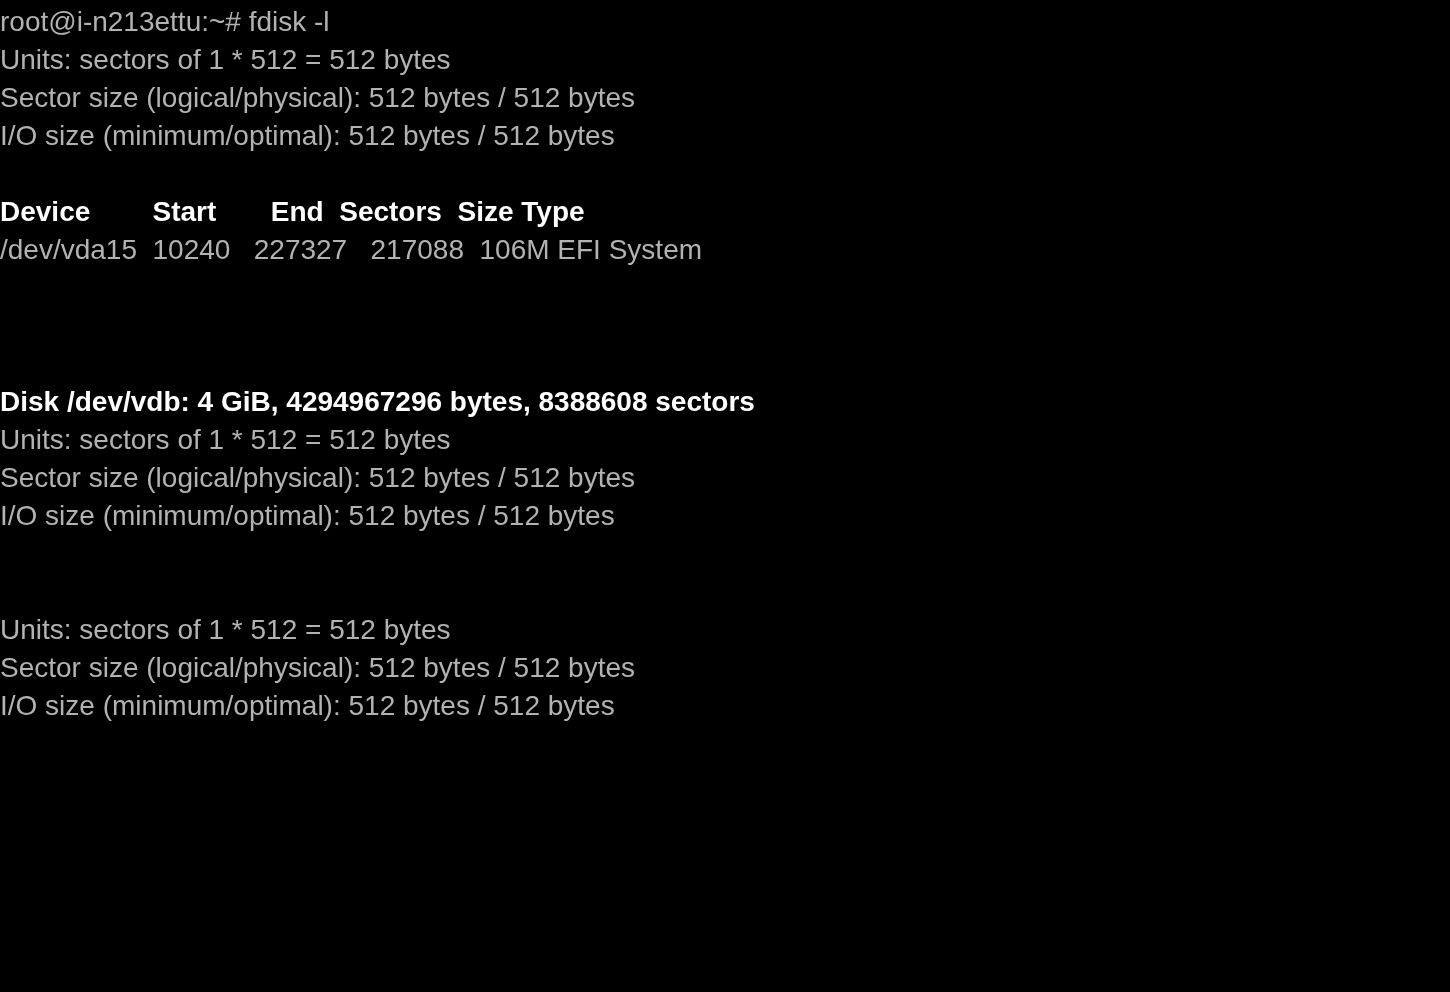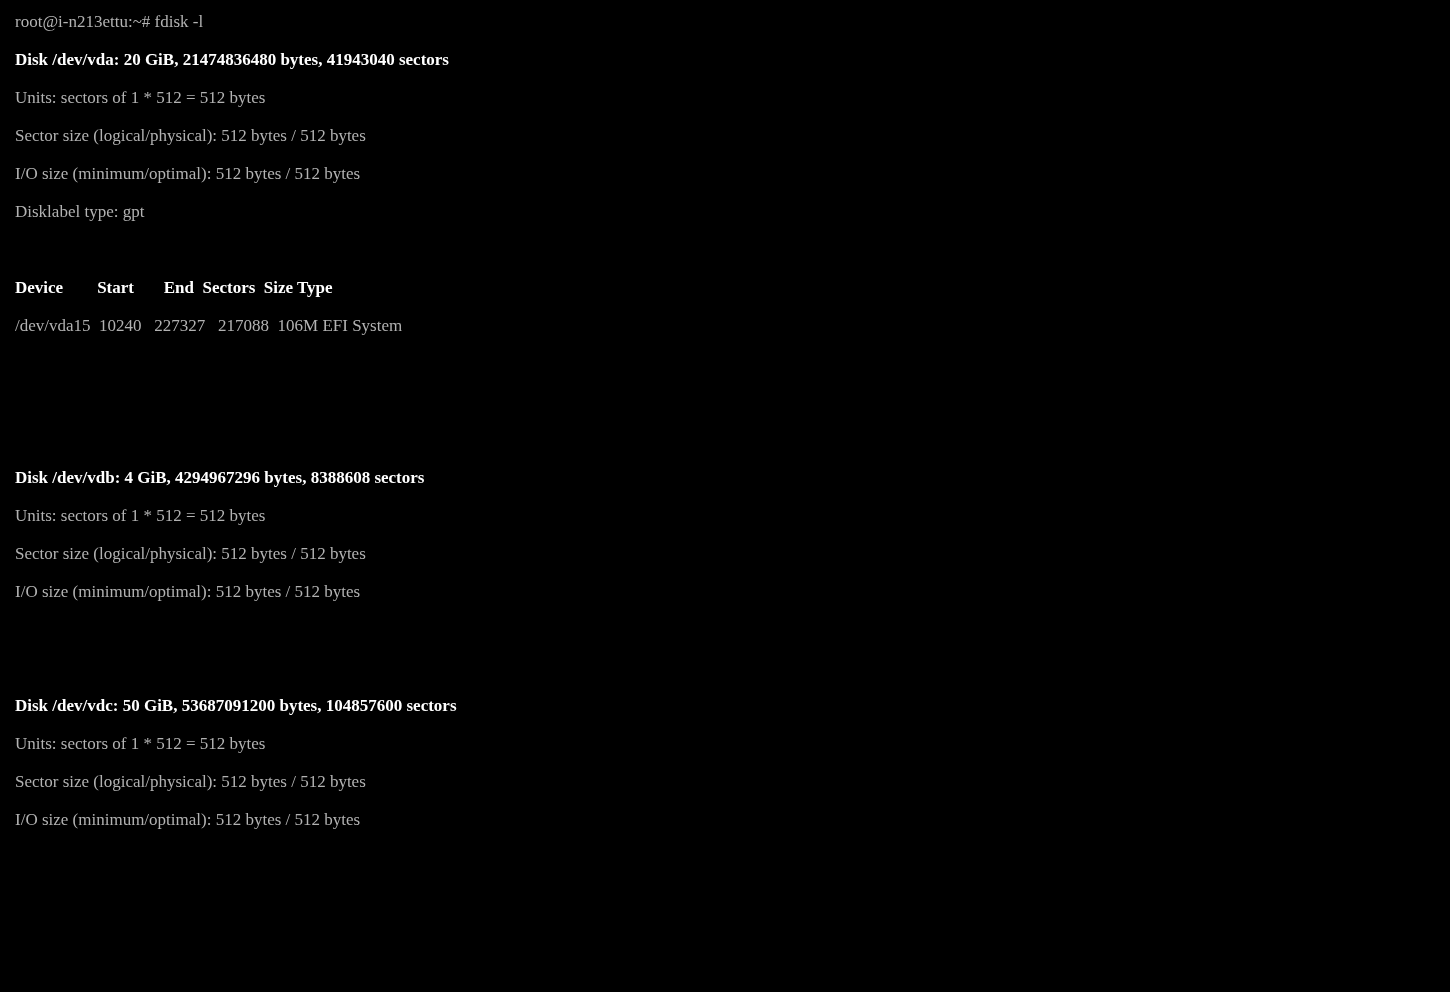--- a/index.html
+++ b/index.html
@@ -24,57 +24,54 @@
   }
   .screen {
     position: absolute;
     left: 0;
     top: 3px;
     width: 1450px;
   }
   .line {
     height: 38px;
     line-height: 38px;
-    font-size: 17px;
+    font-size: 28px;
     letter-spacing: 0px;
     white-space: pre;
     color: #b2b2b2;
     font-weight: normal;
-    padding-left: 15px;
-    font-family: Liberation Serif, serif;
+    padding-left: 0;
+    font-family: Liberation Sans, sans-serif;
   }
   .line.bold {
     color: #ffffff;
     font-weight: bold;
   }
   .line.blank {
     color: transparent;
   }
 </style>
 </head>
 <body>
 
 <div id="terminal">
   <div class="screen" id="screen">
       <div class="line">root@i-n213ettu:~# fdisk -l</div>
-      <div class="line bold">Disk /dev/vda: 20 GiB, 21474836480 bytes, 41943040 sectors</div>
       <div class="line">Units: sectors of 1 * 512 = 512 bytes</div>
       <div class="line">Sector size (logical/physical): 512 bytes / 512 bytes</div>
       <div class="line">I/O size (minimum/optimal): 512 bytes / 512 bytes</div>
-      <div class="line">Disklabel type: gpt</div>
       <div class="line blank"></div>
       <div class="line bold">Device        Start       End  Sectors  Size Type</div>
       <div class="line">/dev/vda15  10240   227327   217088  106M EFI System</div>
       <div class="line blank"></div>
       <div class="line blank"></div>
       <div class="line blank"></div>
       <div class="line bold">Disk /dev/vdb: 4 GiB, 4294967296 bytes, 8388608 sectors</div>
       <div class="line">Units: sectors of 1 * 512 = 512 bytes</div>
       <div class="line">Sector size (logical/physical): 512 bytes / 512 bytes</div>
       <div class="line">I/O size (minimum/optimal): 512 bytes / 512 bytes</div>
       <div class="line blank"></div>
       <div class="line blank"></div>
-      <div class="line bold">Disk /dev/vdc: 50 GiB, 53687091200 bytes, 104857600 sectors</div>
       <div class="line">Units: sectors of 1 * 512 = 512 bytes</div>
       <div class="line">Sector size (logical/physical): 512 bytes / 512 bytes</div>
       <div class="line">I/O size (minimum/optimal): 512 bytes / 512 bytes</div>
     </div>
 </div>
 
 </body></html>

